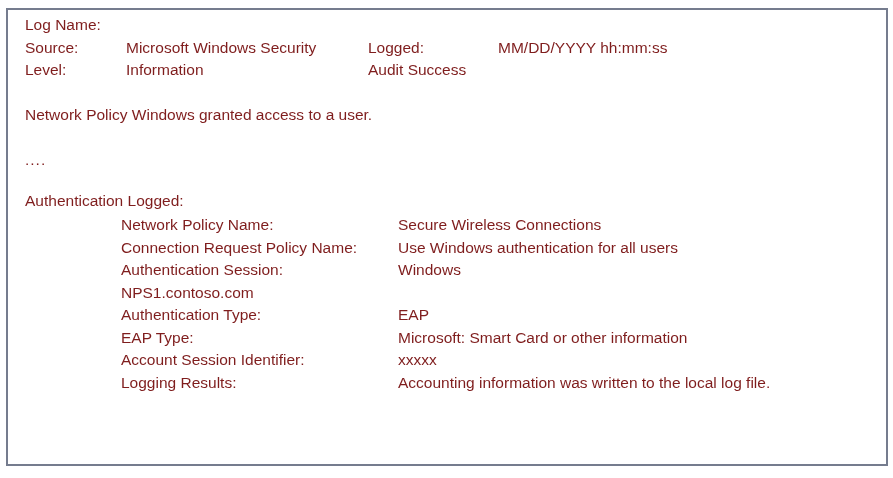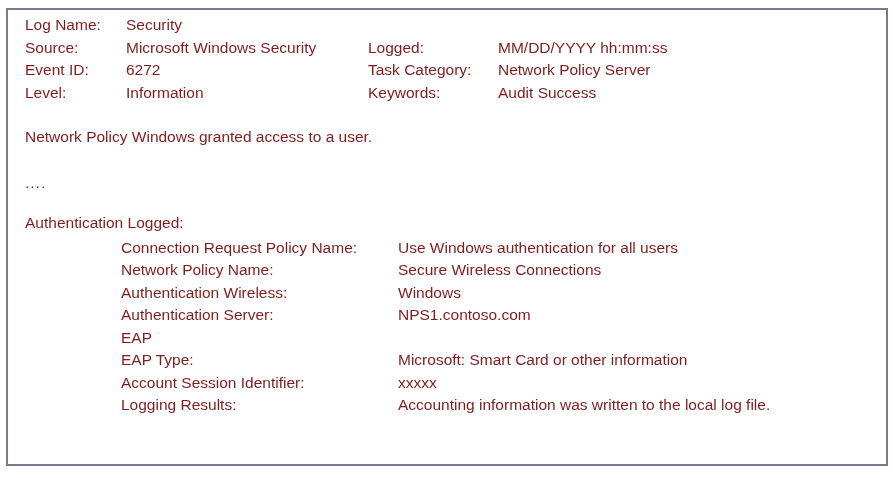--- a/index.html
+++ b/index.html
@@ -47,68 +47,60 @@
 </style>
 </head>
 <body>
 
 <div class="page">
   <div class="event-box" style="border-color: rgb(117, 124, 142); color: #7f1d1d; background: rgb(255, 255, 255);">
 
     <div class="header-grid">
       <div class="hrow">
         <span>Log Name:</span>
-        <span>Security</span>
         <span></span>
         <span></span>
       </div>
       <div class="hrow">
         <span>Source:</span>
         <span>Microsoft Windows Security</span>
         <span>Logged:</span>
         <span>MM/DD/YYYY hh:mm:ss</span>
       </div>
       <div class="hrow">
-        <span>Event ID:</span>
-        <span>6272</span>
-        <span>Task Category:</span>
-        <span>Network Policy Server</span>
-      </div>
-      <div class="hrow">
         <span>Level:</span>
         <span>Information</span>
-        <span>Keywords:</span>
         <span>Audit Success</span>
       </div>
     </div>
 
     <div class="description">Network Policy Windows granted access to a user.</div>
 
     <div class="dots">....</div>
 
     <div class="section-title">Authentication Logged:</div>
 
     <div class="details">
       <div class="drow">
+        <span class="dlabel">Network Policy Name:</span>
+        <span class="dvalue">Secure Wireless Connections</span>
+      </div>
+      <div class="drow">
         <span class="dlabel">Connection Request Policy Name:</span>
         <span class="dvalue">Use Windows authentication for all users</span>
       </div>
       <div class="drow">
-        <span class="dlabel">Network Policy Name:</span>
-        <span class="dvalue">Secure Wireless Connections</span>
-      </div>
-      <div class="drow">
-        <span class="dlabel">Authentication Wireless:</span>
+        <span class="dlabel">Authentication Session:</span>
         <span class="dvalue">Windows</span>
       </div>
       <div class="drow">
-        <span class="dlabel">Authentication Server:</span>
         <span class="dvalue">NPS1.contoso.com</span>
       </div>
       <div class="drow">
+        <span class="dlabel">Authentication Type:</span>
         <span class="dvalue">EAP</span>
       </div>
       <div class="drow">
         <span class="dlabel">EAP Type:</span>
         <span class="dvalue">Microsoft: Smart Card or other information</span>
       </div>
       <div class="drow">
         <span class="dlabel">Account Session Identifier:</span>
         <span class="dvalue">xxxxx</span>
       </div>

